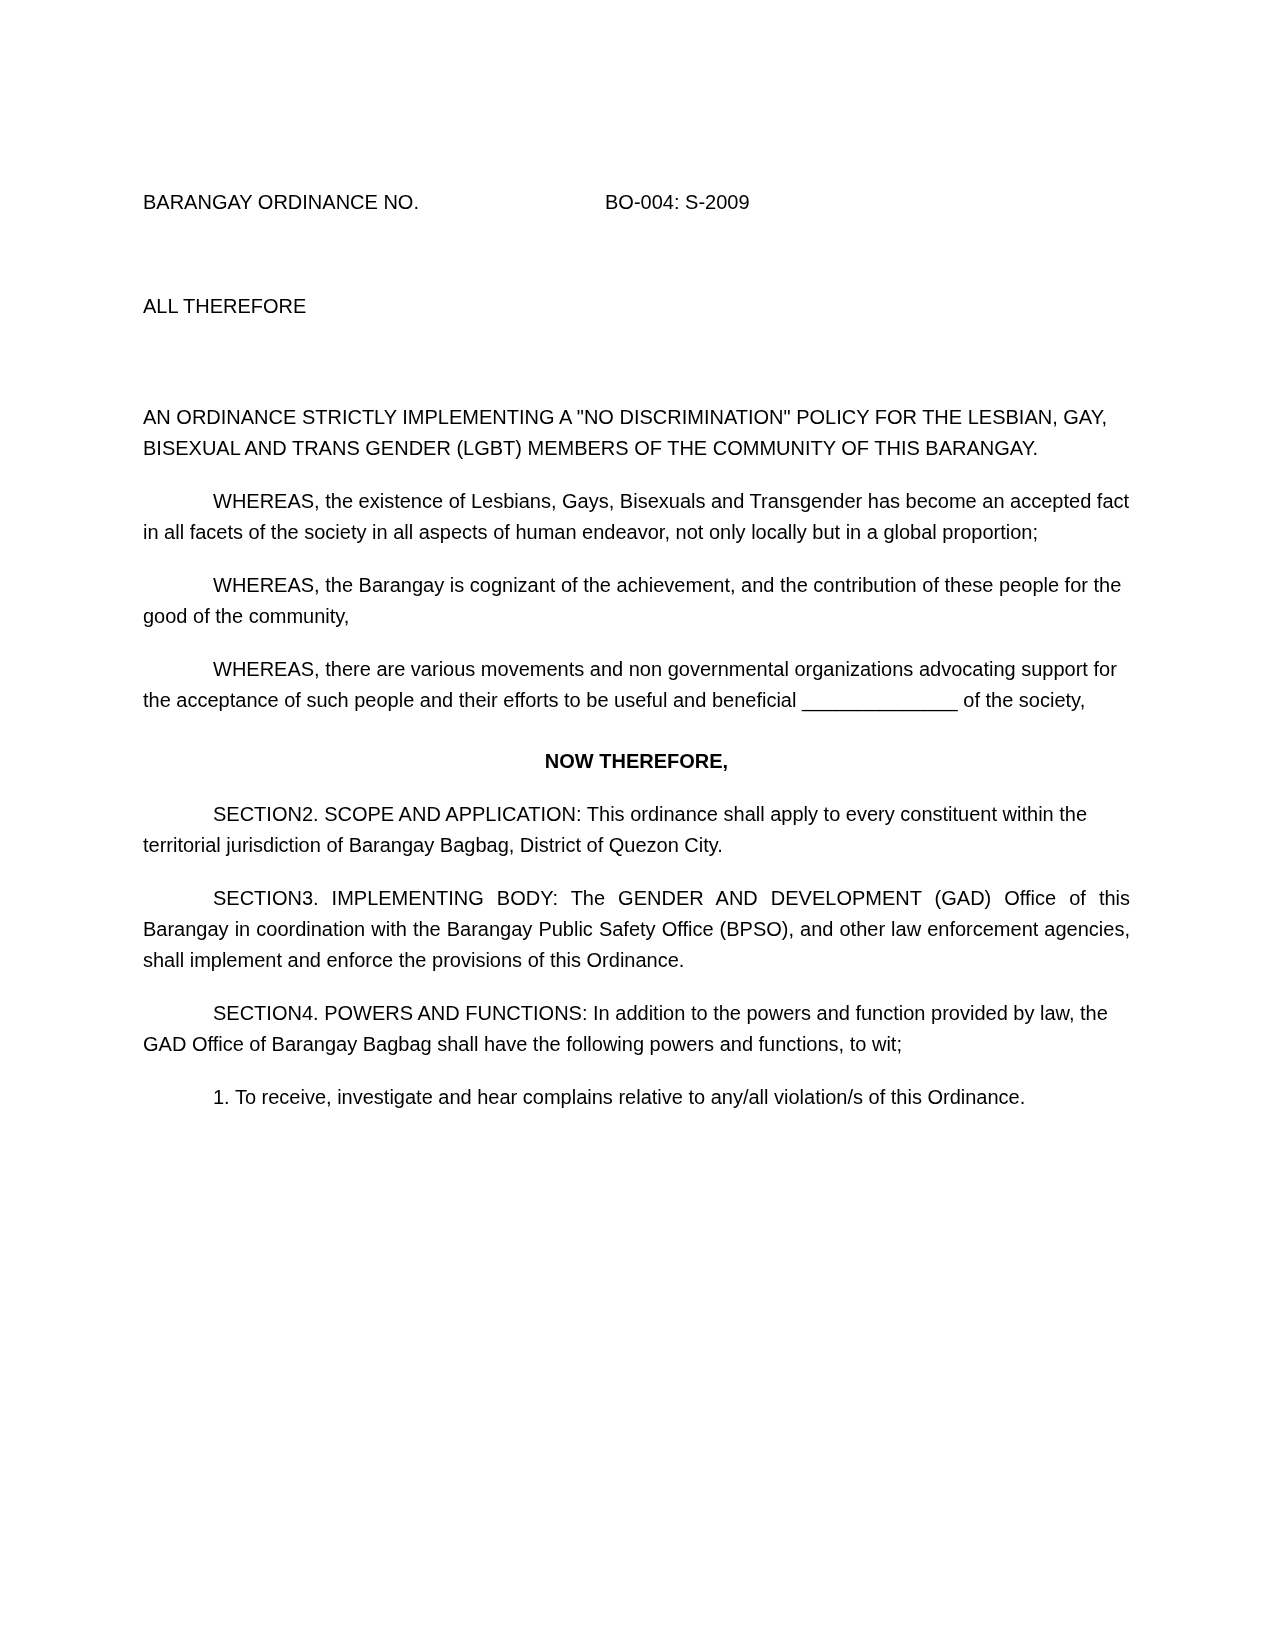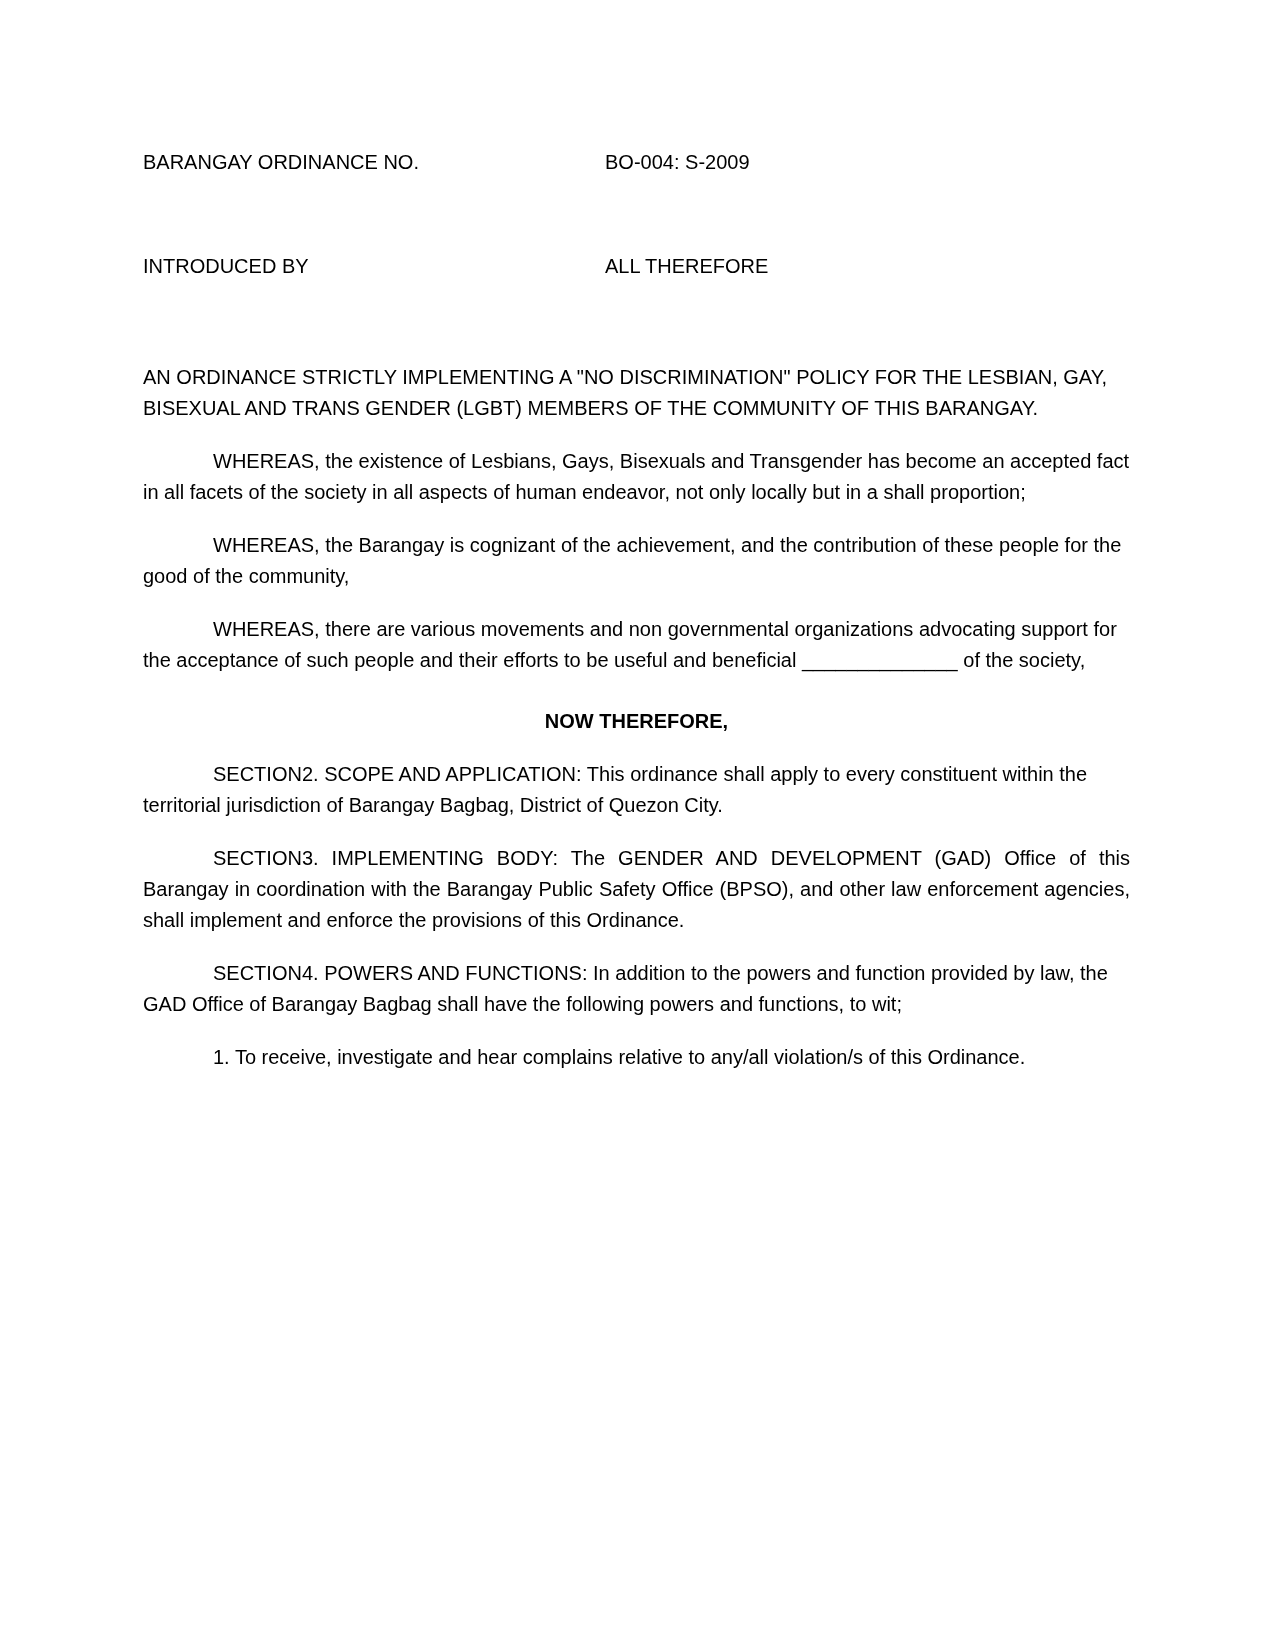--- a/index.html
+++ b/index.html
@@ -20,20 +20,21 @@
     padding: 147px 145px 0 143px;
     overflow: hidden;
   }
   .header-row {
     display: flex;
     align-items: baseline;
   }
   .header-row .hdr-label {
     flex: 0 0 462px;
     width: 462px;
+    margin-top: 40px;
   }
   .header-row.row-ordinance { margin-bottom: 73px; }
   .header-row.row-introduced { margin-bottom: 80px; }
 
   p {
     margin: 8px 0 22px 0;
     white-space: pre-wrap;
   }
   p.indent { text-indent: 70px; }
   p.justify { text-align: justify; }
@@ -50,27 +51,26 @@
 <body>
 
 <div class="page">
 
   <div class="header-row row-ordinance">
     <span class="hdr-label">BARANGAY ORDINANCE NO.</span>
     <span class="hdr-value">BO-004: S-2009</span>
   </div>
 
   <div class="header-row row-introduced">
-    <span class="hdr-label">INTRODUCED BY</span>
     <span class="hdr-value">ALL THEREFORE</span>
   </div>
 
   <p class="title">AN ORDINANCE STRICTLY IMPLEMENTING A "NO DISCRIMINATION" POLICY FOR THE LESBIAN, GAY, BISEXUAL AND TRANS GENDER (LGBT) MEMBERS OF THE COMMUNITY OF THIS BARANGAY.</p>
 
-  <p class="indent">WHEREAS, the existence of Lesbians, Gays, Bisexuals and Transgender has become an accepted fact in all facets of the society in all aspects of human endeavor, not only locally but in a shall proportion;</p>
+  <p class="indent">WHEREAS, the existence of Lesbians, Gays, Bisexuals and Transgender has become an accepted fact in all facets of the society in all aspects of human endeavor, not only locally but in a global proportion;</p>
 
   <p class="indent">WHEREAS, the Barangay is cognizant of the achievement, and the contribution of these people for the good of the community,</p>
 
   <p class="indent"><span>WHEREAS, there are various movements and non governmental organizations advocating support for the acceptance of such people and their efforts to be useful and beneficial </span><span class="blank-line">______________</span><span> of the society,</span></p>
 
   <p class="centered">NOW THEREFORE,</p>
 
 
 
   <p class="indent">SECTION2. SCOPE AND APPLICATION: This ordinance shall apply to every constituent within the territorial jurisdiction of Barangay Bagbag, District of Quezon City.</p>

